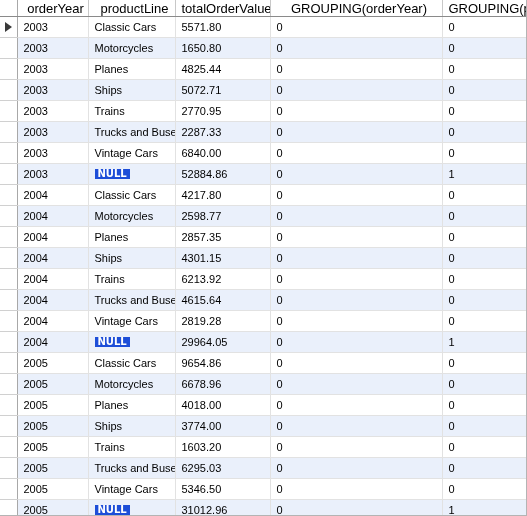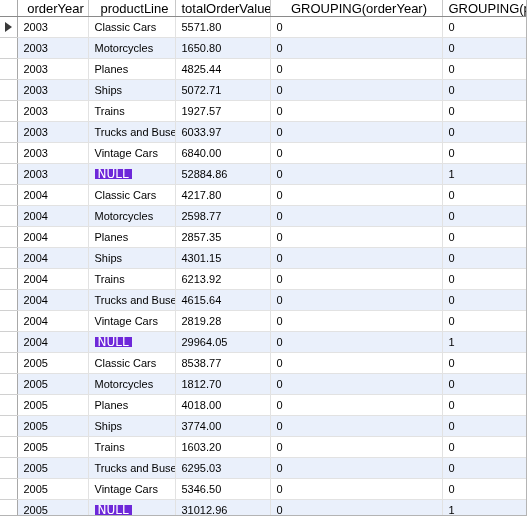--- a/index.html
+++ b/index.html
@@ -97,24 +97,24 @@
     border-top: 5px solid transparent;
     border-bottom: 5px solid transparent;
     border-left: 7px solid #3a3a3a;
     position: relative;
     top: 1px;
   }
 
   
   .null-badge {
     display: inline-block;
-    background: #6d28d9;
+    background: #1d4ed8;
     color: #ffffff;
-    font-size: 12px;
-    font-weight: normal;
+    font-size: 10px;
+    font-weight: bold;
     font-family: "DejaVu Sans", sans-serif;
     line-height: 10px;
     padding: 0 3px;
     letter-spacing: 0px;
     vertical-align: middle;
     position: relative;
     top: -1px;
   }
 </style>
 </head>
@@ -170,29 +170,29 @@
           <td class="">2003</td>
           <td class="">Ships</td>
           <td class="">5072.71</td>
           <td class="">0</td>
           <td class="last-cell">0</td>
         </tr>
         <tr class="band-a">
           <td class="gutter"></td>
           <td class="">2003</td>
           <td class="">Trains</td>
-          <td class="">1927.57</td>
+          <td class="">2770.95</td>
           <td class="">0</td>
           <td class="last-cell">0</td>
         </tr>
         <tr class="band-b">
           <td class="gutter"></td>
           <td class="">2003</td>
           <td class="">Trucks and Buses</td>
-          <td class="">6033.97</td>
+          <td class="">2287.33</td>
           <td class="">0</td>
           <td class="last-cell">0</td>
         </tr>
         <tr class="band-a">
           <td class="gutter"></td>
           <td class="">2003</td>
           <td class="">Vintage Cars</td>
           <td class="">6840.00</td>
           <td class="">0</td>
           <td class="last-cell">0</td>
@@ -266,29 +266,29 @@
           <td class="">2004</td>
           <td class=""><span class="null-badge">NULL</span></td>
           <td class="">29964.05</td>
           <td class="">0</td>
           <td class="last-cell">1</td>
         </tr>
         <tr class="band-a">
           <td class="gutter"></td>
           <td class="">2005</td>
           <td class="">Classic Cars</td>
-          <td class="">8538.77</td>
+          <td class="">9654.86</td>
           <td class="">0</td>
           <td class="last-cell">0</td>
         </tr>
         <tr class="band-b">
           <td class="gutter"></td>
           <td class="">2005</td>
           <td class="">Motorcycles</td>
-          <td class="">1812.70</td>
+          <td class="">6678.96</td>
           <td class="">0</td>
           <td class="last-cell">0</td>
         </tr>
         <tr class="band-a">
           <td class="gutter"></td>
           <td class="">2005</td>
           <td class="">Planes</td>
           <td class="">4018.00</td>
           <td class="">0</td>
           <td class="last-cell">0</td>

